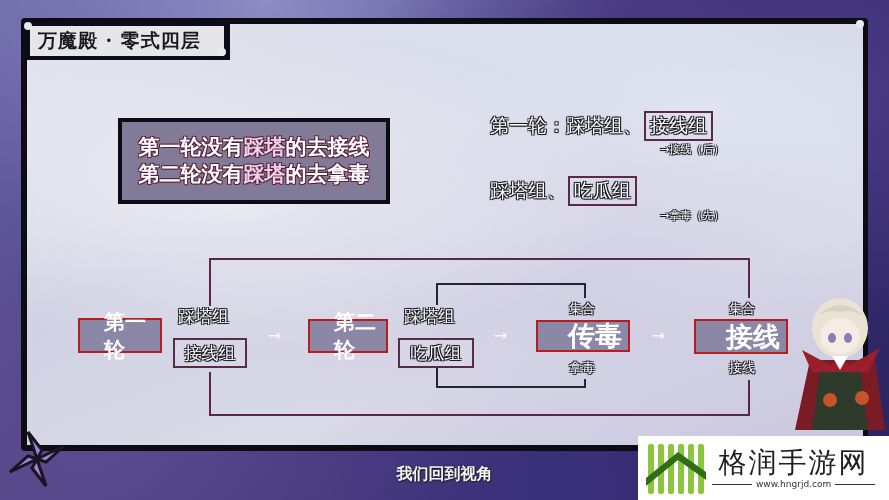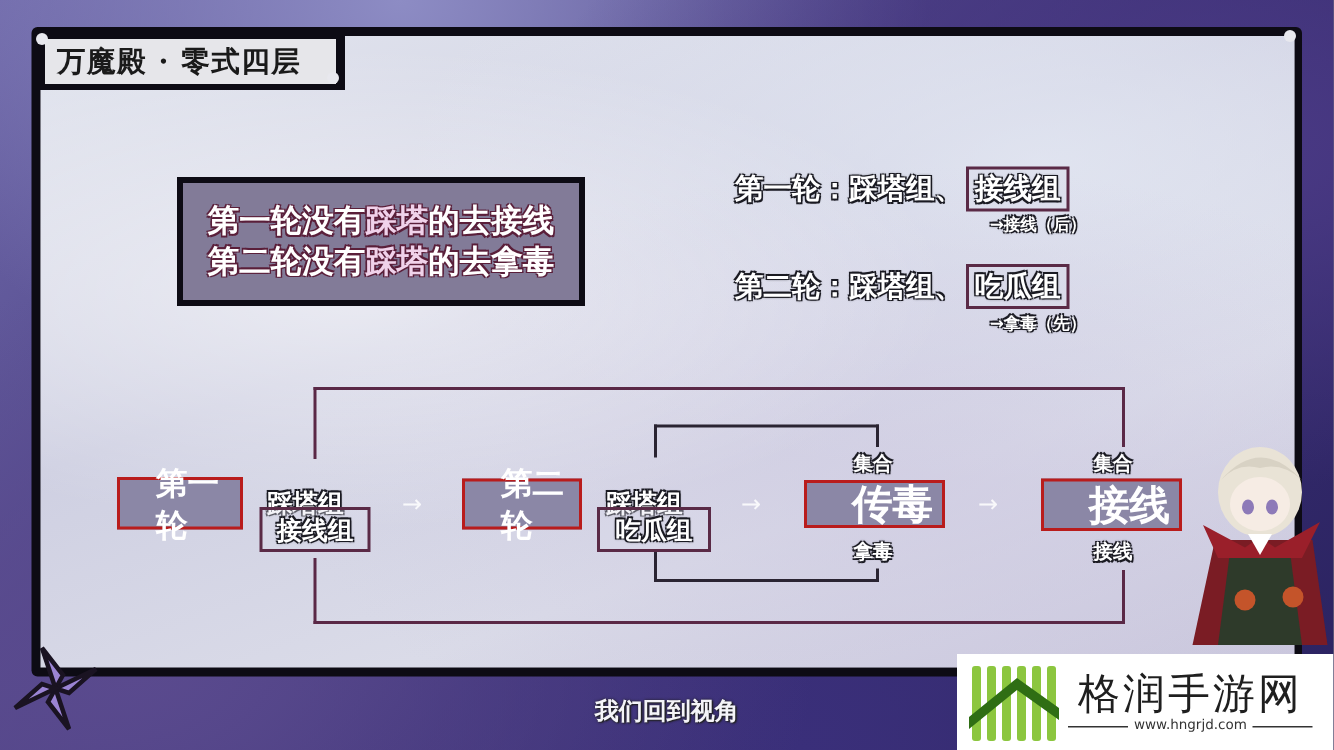--- a/index.html
+++ b/index.html
@@ -46,35 +46,35 @@
     width: 100%; height: 100%; background: #827b98;
     display: flex; flex-direction: column; justify-content: center; align-items: center;
   }
   .callout-line {
     font-size: 21px; font-weight: bold; color: #ffffff; line-height: 27px;
     text-shadow: -1px -1px 0 #5a1f3a, 1px -1px 0 #5a1f3a, -1px 1px 0 #5a1f3a, 1px 1px 0 #5a1f3a;
     letter-spacing: 0px;
   }
   .callout-line .hl { color: #f0d2ea; }
   .outline-text {
-    font-weight: bold; color: #ffffff;
+    font-weight: normal; color: #ffffff;
     text-shadow: -1px -1px 0 #1a1a22, 1px -1px 0 #1a1a22, -1px 1px 0 #1a1a22, 1px 1px 0 #1a1a22, 0 0 2px #1a1a22;
     white-space: nowrap;
   }
   .round-row { position: absolute; display: flex; align-items: center; font-size: 19px; }
   .boxed {
     border: 2px solid #5a2a46; padding: 0 4px; margin-left: 2px; background: rgba(220,220,235,0.35);
   }
   .note { position: absolute; font-size: 11px; }
   .label-box {
     position: absolute; background: #8b87a6; border: 2px solid #b91c1c;
     display: flex; align-items: center; justify-content: center;
     color: #ffffff; font-weight: bold; padding-left: 24px;
   }
-  .group-label { position: absolute; font-size: 17px; margin-top: 19px; }
+  .group-label { position: absolute; font-size: 17px; }
   .group-box {
     position: absolute; border: 2px solid #5a2a46; background: rgba(220,220,235,0.35);
     display: flex; align-items: center; justify-content: center; font-size: 17px;
   }
   .line { position: absolute; background: #5a2846; }
   .line.dark { background: #2a2432; }
   .arrow { position: absolute; color: #ffffff; font-size: 16px; opacity: 0.85; }
   .small-label { position: absolute; font-size: 13px; }
   .subtitle {
     position: absolute; left: 0; width: 889px; top: 464px; text-align: center;
@@ -117,21 +117,20 @@
 </div>
 
 <div class="round-row outline-text" style="left:490px;top:111px;">
   <span>第一轮：</span>
   <span>踩塔组、</span>
   <span class="boxed">接线组</span>
 </div>
 <div class="note outline-text" style="left:660px;top:142px;">→接线（后）</div>
 
 <div class="round-row outline-text" style="left:490px;top:176px;">
-  <span>第二轮：</span>
   <span>踩塔组、</span>
   <span class="boxed">吃瓜组</span>
 </div>
 <div class="note outline-text" style="left:660px;top:208px;">→拿毒（先）</div>
 
 <div class="line" style="left:209px;top:258px;width:2px;height:48px;"></div>
 <div class="line" style="left:209px;top:258px;width:541px;height:2px;"></div>
 <div class="line" style="left:748px;top:258px;width:2px;height:40px;"></div>
 <div class="line" style="left:209px;top:372px;width:2px;height:44px;"></div>
 <div class="line" style="left:209px;top:414px;width:541px;height:2px;"></div>

